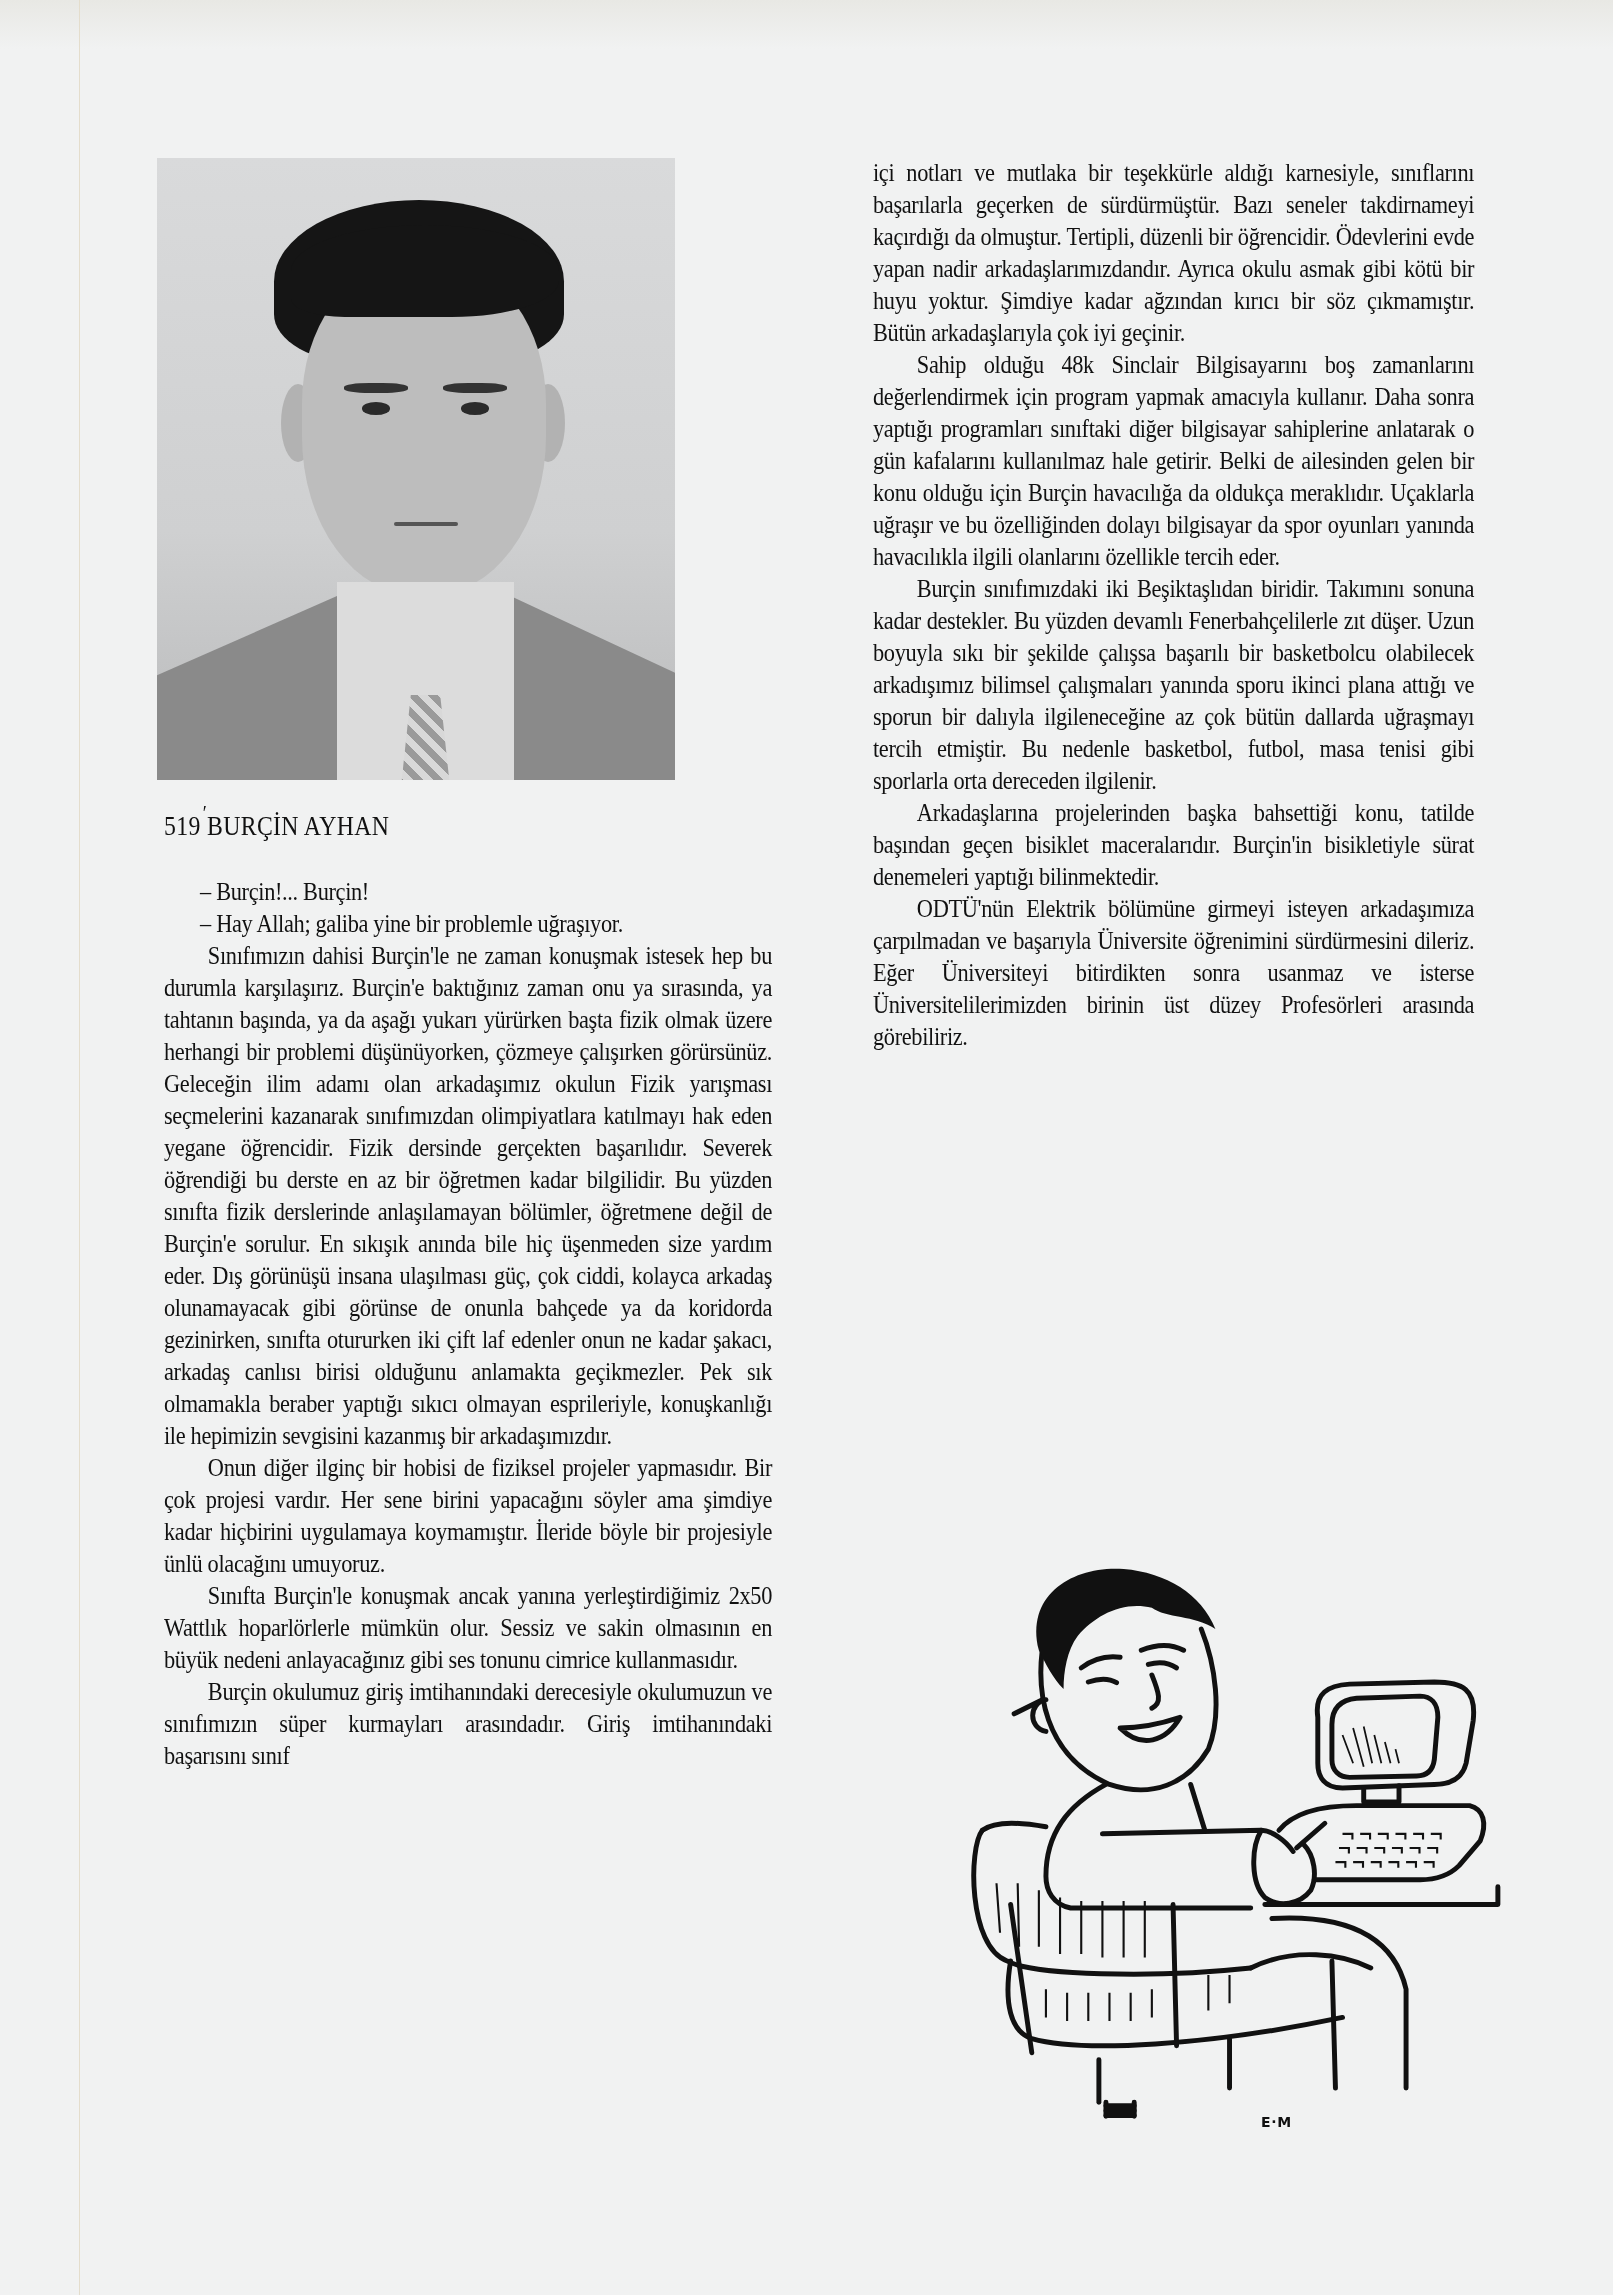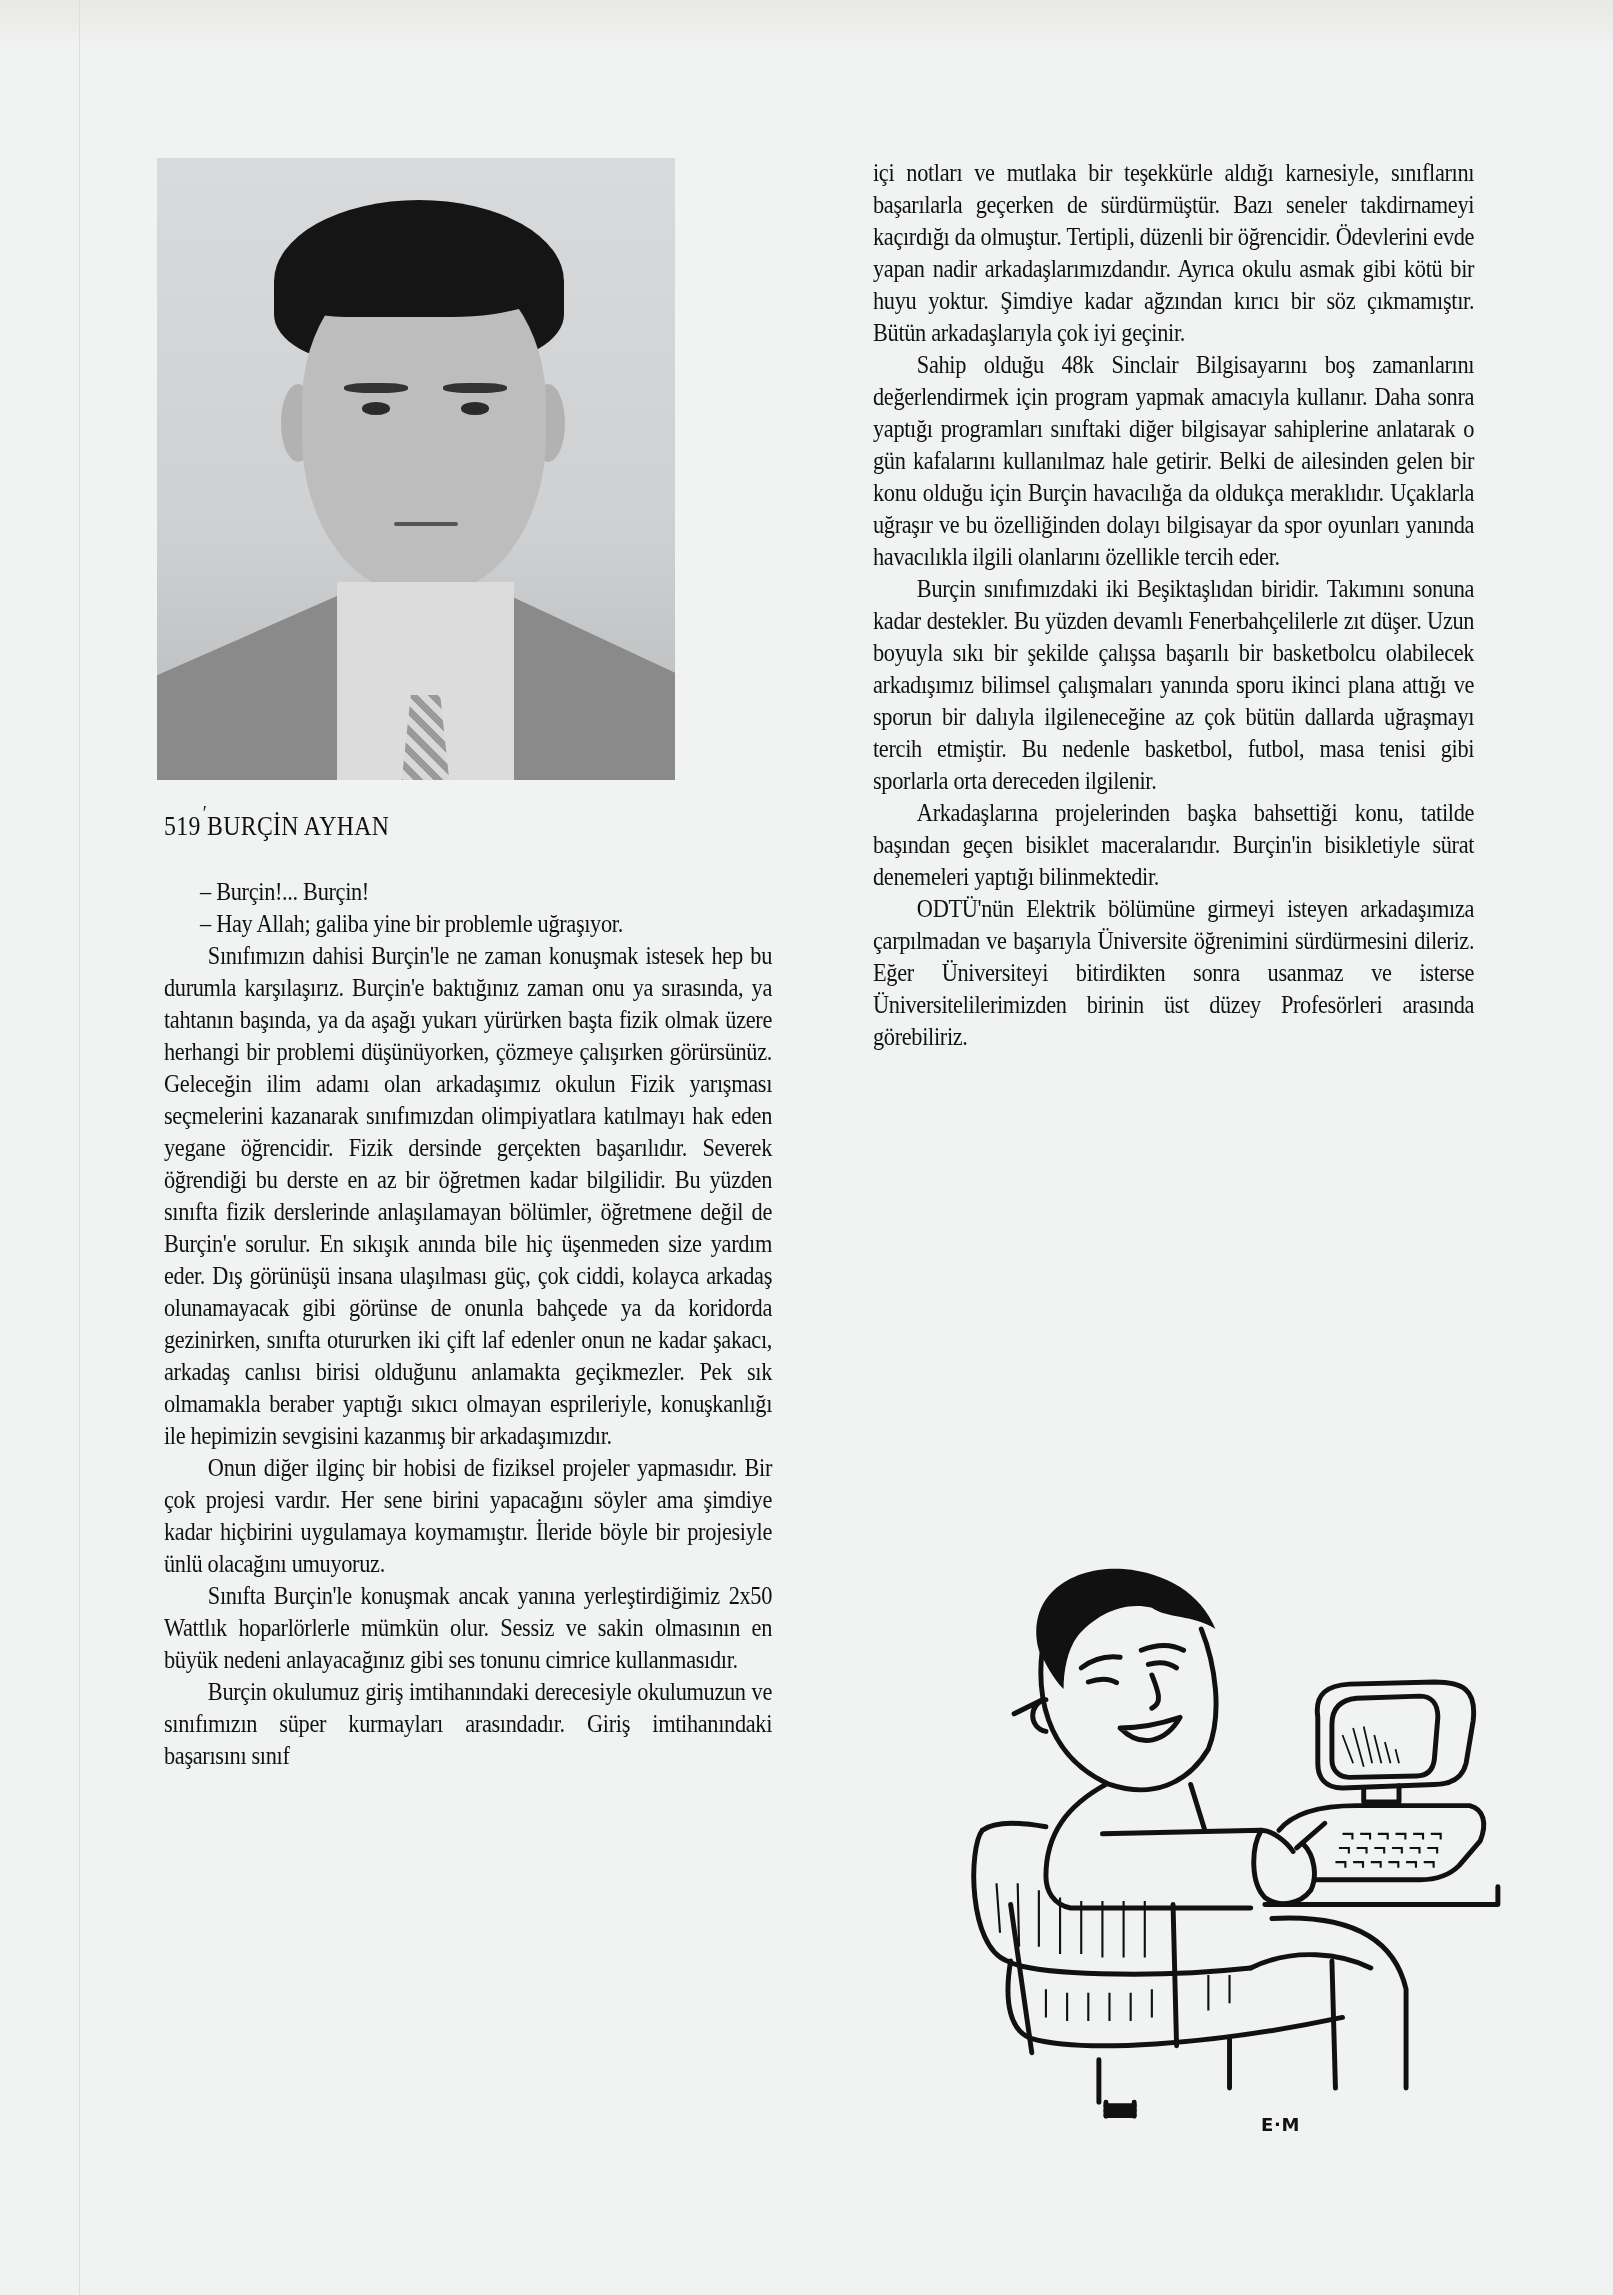--- a/index.html
+++ b/index.html
@@ -81,21 +81,21 @@
     position: absolute; left: 244px; top: 537px; width: 49px; height: 92px;
     background: repeating-linear-gradient(45deg, #9a9a9a 0 7px, #d8d8d8 7px 14px);
     clip-path: polygon(20% 0, 80% 0, 100% 100%, 0 100%);
   }
   .cartoon {
     position: absolute; left: 940px; top: 1551px; width: 572px; height: 601px;
   }
   .cartoon svg { width: 100%; height: 100%; }
   .signature {
     position: absolute; left: 1261px; top: 2114px;
-    font-family: "DejaVu Sans", sans-serif; font-weight: bold; font-size: 18px;
+    font-family: "DejaVu Sans", sans-serif; font-weight: bold; font-size: 14px;
     letter-spacing: 0.7px;
   }
 </style>
 </head>
 <body>
 
 <div class="page-top-shade"></div>
 <div class="page-edge-left"></div>
 
 <div class="photo" title="Portrait photo of Burçin Ayhan in suit and striped tie">

